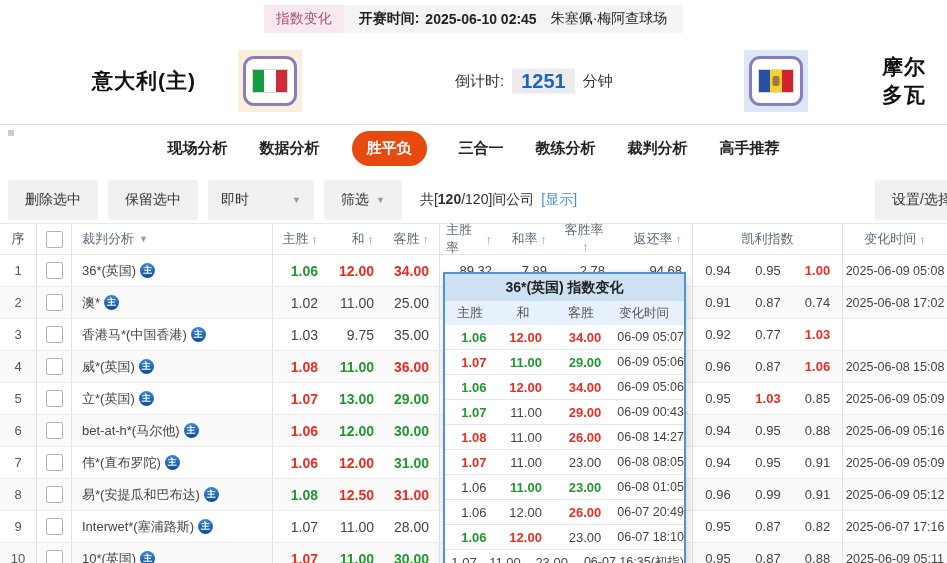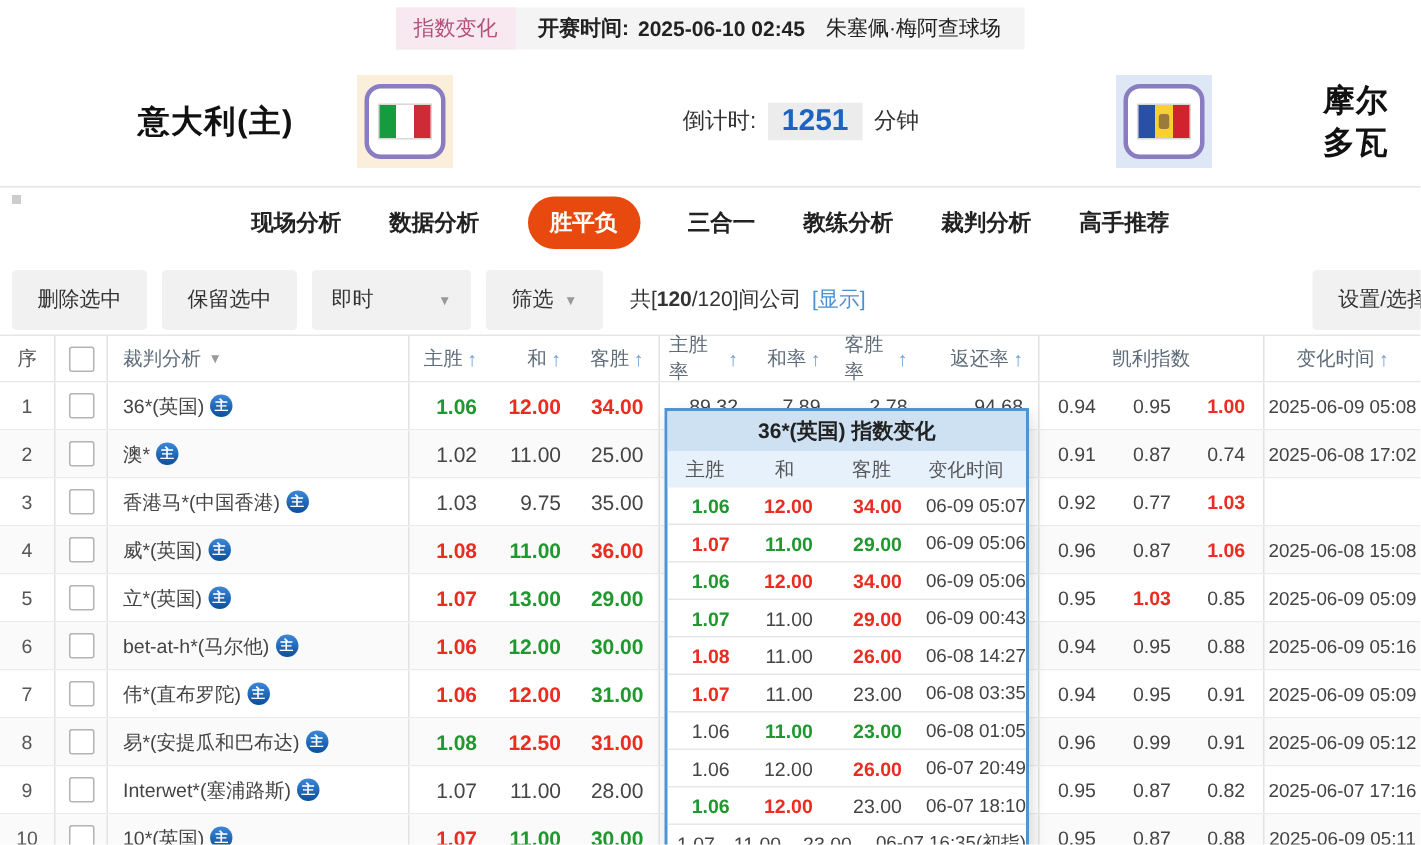--- a/index.html
+++ b/index.html
@@ -172,21 +172,21 @@
         <span class="arrow">↑</span>
       </div>
       <div class="c num" style="width: 62px;">
         <span>主胜率</span>
         <span class="arrow">↑</span>
       </div>
       <div class="c num" style="width: 55px;">
         <span>和率</span>
         <span class="arrow">↑</span>
       </div>
-      <div class="c num" style="width: 58px;">
+      <div class="c num" style="width: 58px; flex-direction: column;">
         <span>客胜率</span>
         <span class="arrow">↑</span>
       </div>
       <div class="c num bR" style="width: 78px;">
         <span>返还率</span>
         <span class="arrow">↑</span>
       </div>
       <div class="c ctr bR" style="width: 150px;">凯利指数</div>
       <div class="c ctr" style="width: 104px;">
         <span>变化时间</span>
@@ -440,21 +440,21 @@
       <div class="p-row">
         <div class="pc num r" style="width: 50px;">1.08</div>
         <div class="pc num" style="width: 56px;">11.00</div>
         <div class="pc num r" style="width: 60px;">26.00</div>
         <div class="pc timec">06-08 14:27</div>
       </div>
       <div class="p-row">
         <div class="pc num r" style="width: 50px;">1.07</div>
         <div class="pc num" style="width: 56px;">11.00</div>
         <div class="pc num" style="width: 60px;">23.00</div>
-        <div class="pc timec">06-08 03:35</div>
+        <div class="pc timec">06-08 08:05</div>
       </div>
       <div class="p-row">
         <div class="pc num" style="width: 50px;">1.06</div>
         <div class="pc num g" style="width: 56px;">11.00</div>
         <div class="pc num g" style="width: 60px;">23.00</div>
         <div class="pc timec">06-08 01:05</div>
       </div>
       <div class="p-row">
         <div class="pc num" style="width: 50px;">1.06</div>
         <div class="pc num" style="width: 56px;">12.00</div>

